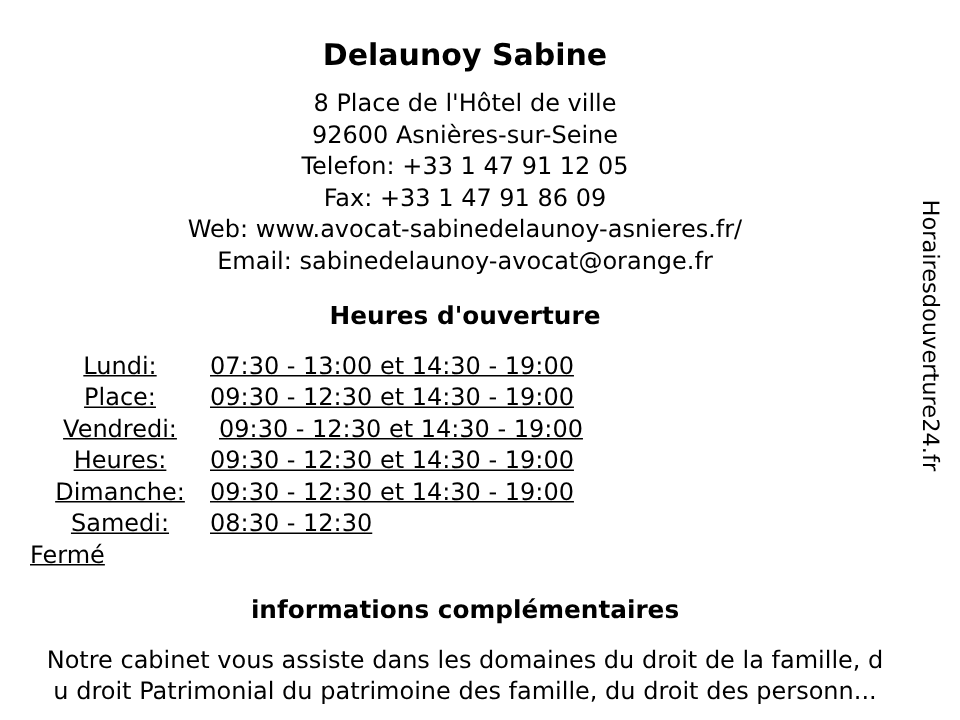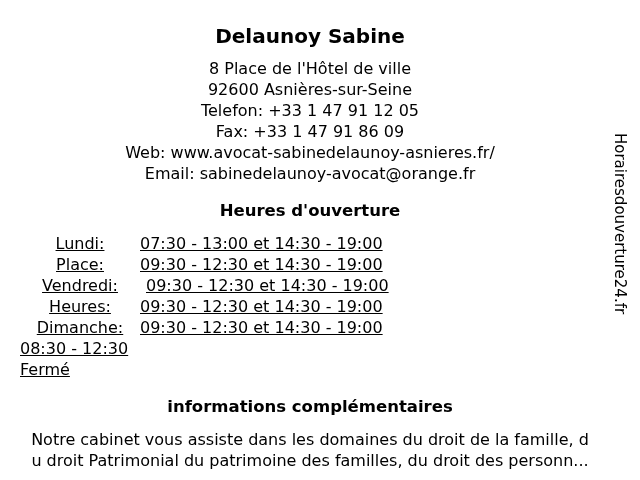--- a/index.html
+++ b/index.html
@@ -104,29 +104,30 @@
     </div>
     <div class="hours-row">
       <span class="hours-day">Heures:</span>
       <span class="hours-time">09:30 - 12:30 et 14:30 - 19:00</span>
     </div>
     <div class="hours-row">
       <span class="hours-day">Dimanche:</span>
       <span class="hours-time">09:30 - 12:30 et 14:30 - 19:00</span>
     </div>
     <div class="hours-row">
+      <span class="hours-day">Samedi:</span>
       <span class="hours-time">08:30 - 12:30</span>
     </div>
     <div class="hours-row">
       <span class="hours-time">Fermé</span>
     </div>
   </div>
 
   <h2 class="section-heading">informations complémentaires</h2>
 
   <div>
     <div class="info-line">Notre cabinet vous assiste dans les domaines du droit de la famille, d</div>
-    <div class="info-line">u droit Patrimonial du patrimoine des familles, du droit des personn...</div>
+    <div class="info-line">u droit Patrimonial du patrimoine des famille, du droit des personn...</div>
   </div>
 
 </div>
 
 <div class="vertical-brand">Horairesdouverture24.fr</div>
 
 </body></html>

